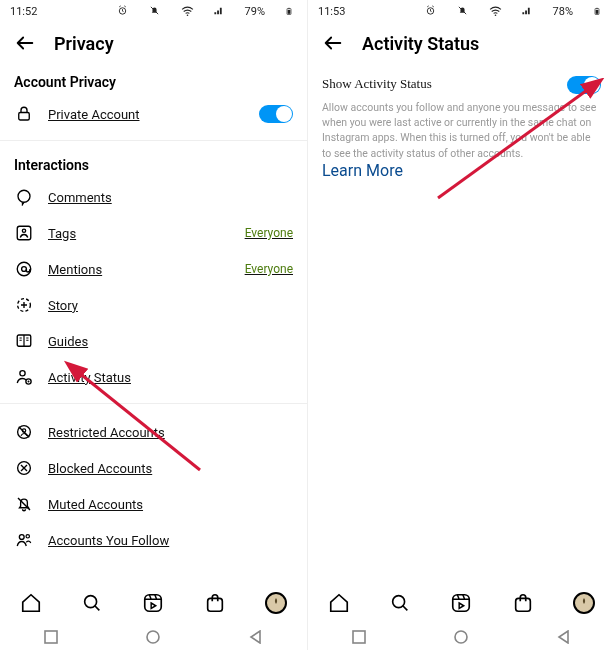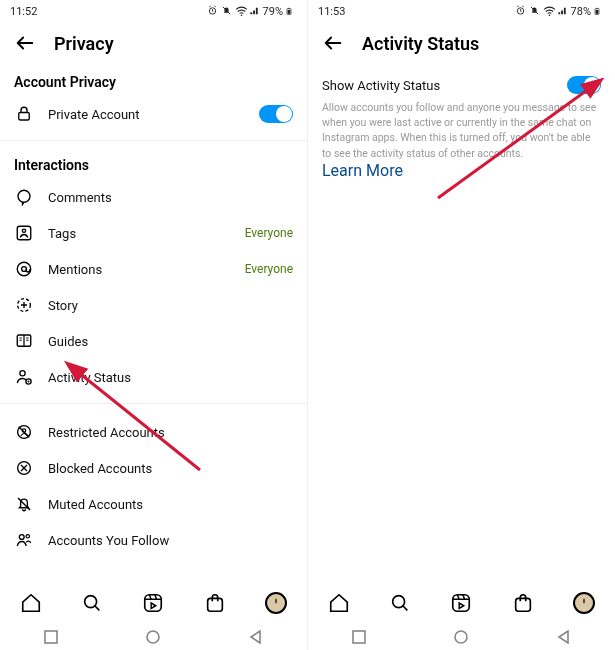--- a/index.html
+++ b/index.html
@@ -12,52 +12,52 @@
     overflow: hidden;
   }
   .container { display: flex; width: 615px; height: 650px; border-radius: 30px; }
   .screen { width: 307.5px; height: 650px; position: relative; display: flex; flex-direction: column; }
   .sep { width: 0; border-left: 1px solid #eee; }
   
   .statusbar {
     height: 22px; display:flex; align-items:center; justify-content:space-between;
     padding: 0 10px; font-size: 11px; color:#222;
   }
-  .statusbar .right { display:flex; align-items:center; gap:2px; }
+  .statusbar .right { display:flex; align-items:center; gap:20px; }
   .statusbar .ico { width:12px; height:12px; display:inline-block; }
   
   .header {
     display:flex; align-items:flex-end; gap:18px;
     padding: 10px 14px 12px 14px;
   }
   .back { width:22px; height:22px; display:flex; align-items:center; justify-content:center; }
   .title { font-size:18px; font-weight:600; }
   
   .section { padding: 2px 0; }
   .section-h { font-size:14px; font-weight:600; padding: 6px 14px 6px 14px; }
   .row {
     display:flex; align-items:center; padding: 8px 14px; gap:14px;
-    font-size:13px; color:#111;
+    font-size:13px; color:#111;text-decoration:underline;
   }
   .row .ricon { width:20px; height:20px; display:flex; align-items:center; justify-content:center; flex-shrink:0;}
   .row .label { flex:1; }
   .row .value { font-size:12px; color:#4d7c0f; }
   .divider { height:1px; background:#eee; margin: 6px 0 8px 0; }
   
   .toggle {
     width:34px; height:18px; border-radius:10px; background:#0095f6;
     position:relative; flex-shrink:0;
   }
   .toggle::after{
     content:""; position:absolute; right:1px; top:1px;
     width:16px; height:16px; border-radius:50%; background:#fff;
   }
   
   .body-block { padding: 4px 14px; }
-  .body-row { display:flex; align-items:center; justify-content:space-between; padding: 6px 0 6px 0;}
+  .body-row { display:flex; align-items:flex-start; justify-content:space-between; padding: 6px 0 6px 0; font-family: Liberation Serif, serif;}
   .body-title { font-size:13px; color:#111; }
   .helper { font-size:10.5px; color:#9a9a9a; line-height:1.45; }
   .learnmore { font-size:16px; color:#0a4b8f; }
   
   .tabs {
     position:absolute; left:0; right:0; bottom:26px; height:42px;
     display:flex; align-items:center; justify-content:space-around;
     border-top:0;
   }
   .tab { width:24px; height:24px; display:flex; align-items:center; justify-content:center; }

